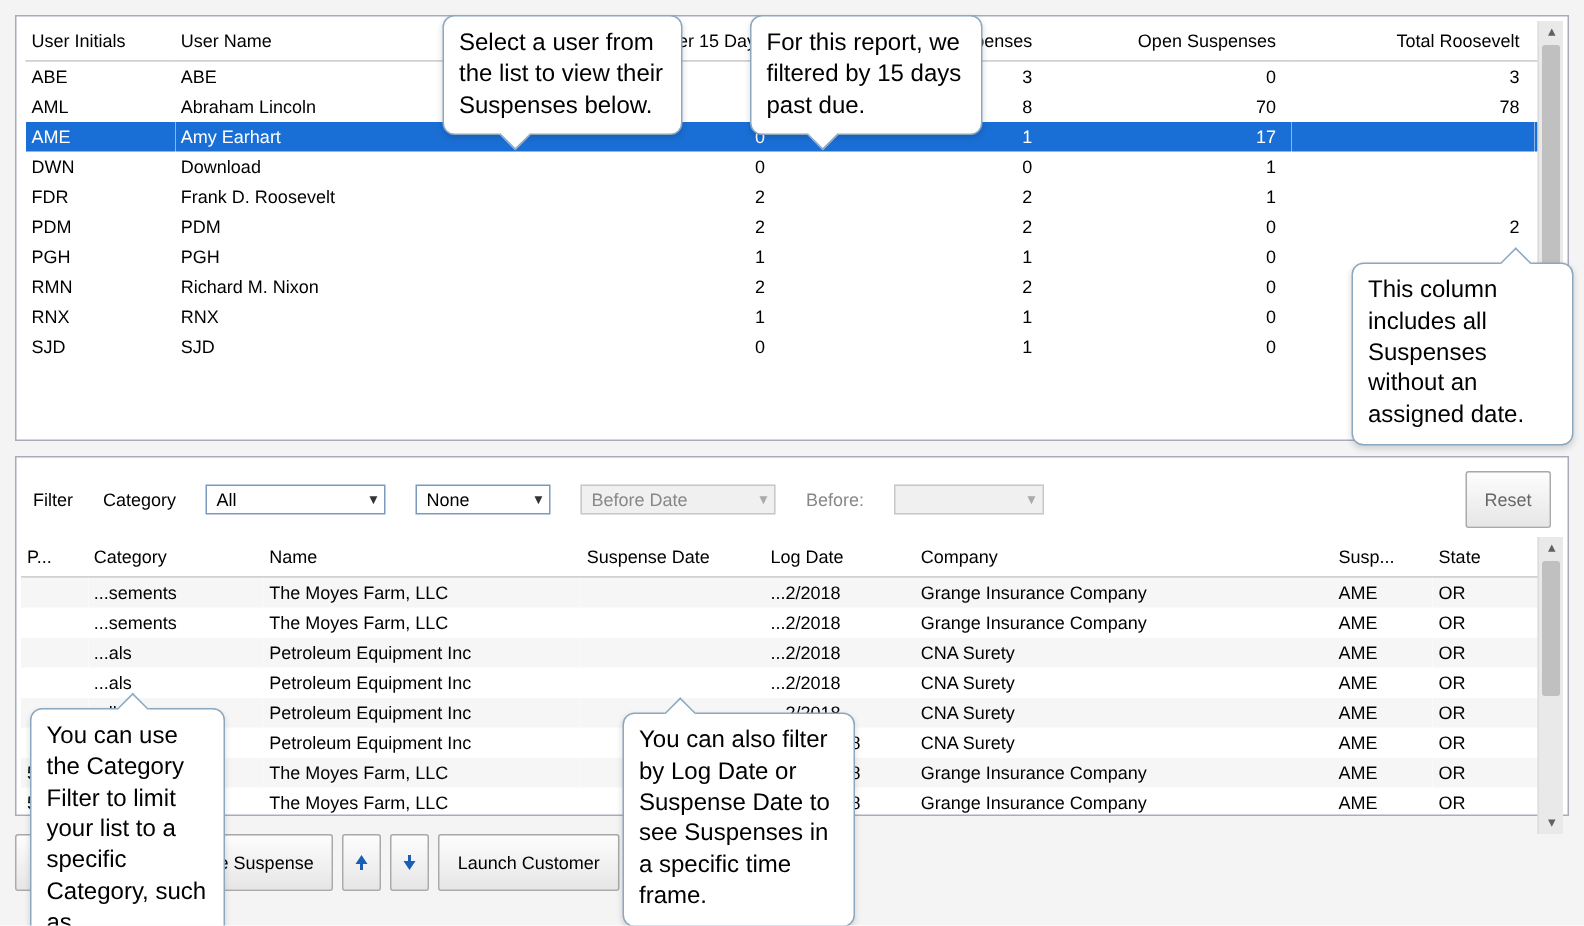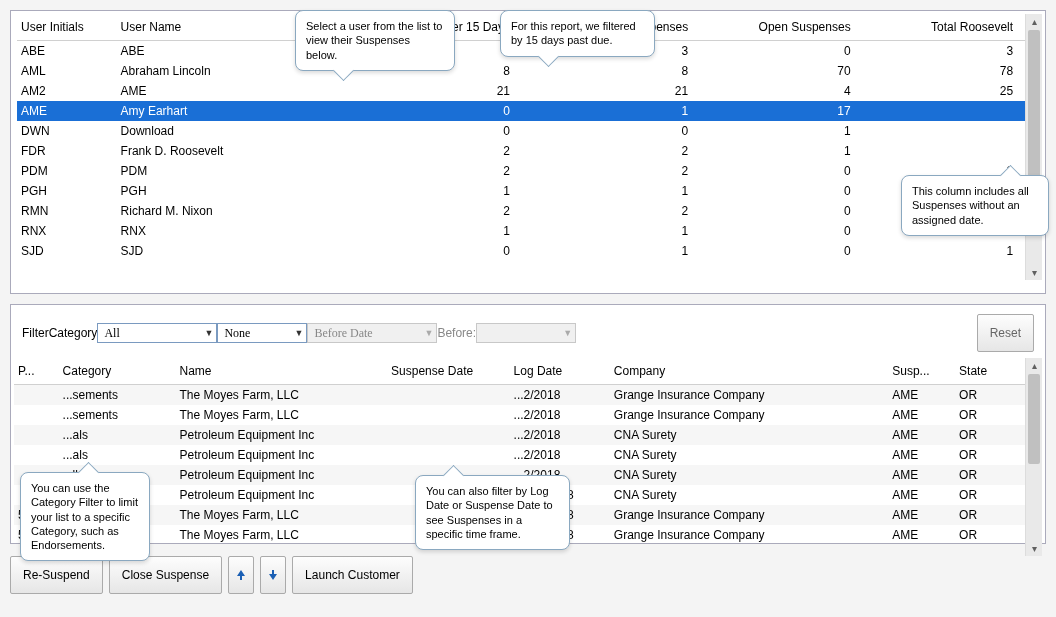--- a/index.html
+++ b/index.html
@@ -1,20 +1,20 @@
 <!DOCTYPE html>
 <html><head>
 <meta charset="utf-8">
 <style>
   * { box-sizing: border-box; }
   html, body { margin: 0; padding: 0; font-family: "Segoe UI", Tahoma, sans-serif; font-size: 12px; color: #000; background: #fff; }
   .app { width: 1056px; height: 617px; position: relative; padding: 10px; background: #f4f4f4; }
   .callout {
     position: absolute; background: #fff; border: 1px solid #8aa8c0; border-radius: 8px;
-    padding: 8px 10px; box-shadow: 0 2px 4px rgba(0,0,0,0.15); z-index: 50; font-size: 11px; line-height: 1.3;
+    padding: 8px 10px; box-shadow: 0 2px 4px rgba(0,0,0,0.15); z-index: 50; font-size: 16px; line-height: 1.3;
   }
   .callout::after {
     content: ""; position: absolute; width: 14px; height: 14px; background: #fff;
     border-right: 1px solid #8aa8c0; border-bottom: 1px solid #8aa8c0; transform: rotate(45deg);
   }
   .callout.tl::after { bottom: -8px; left: 40px; }
   .callout.tr::after { bottom: -8px; left: 40px; }
   .callout.rt::after { left: -8px; top: 30px; transform: rotate(135deg); }
   .callout.lb::after { right: -8px; top: 30px; transform: rotate(-45deg); }
   .callout.mb::after { bottom: -8px; left: 40px; }
@@ -37,25 +37,25 @@
   .grid td { padding: 3px 4px 3px 4px; border-bottom: 0; white-space: nowrap; overflow: hidden; text-overflow: ellipsis; }
   .grid td.num { text-align: right; padding-right: 10px; }
   .grid tr.selected td { background: #1a6fd6; color: #fff; }
   .scroll-y {
     width: 17px; background: #e9e9e9; position: absolute; top: 0; bottom: 0; right: 0;
     border-left: 1px solid #dcdcdc;
   }
   .scroll-thumb { position: absolute; left: 2px; right: 2px; top: 4px; height: 120px; background: #c0c0c0; border-radius: 2px; }
   .scroll-arrow { position: absolute; left: 3px; width: 11px; height: 11px; font-size: 10px; color: #606060; text-align: center; line-height: 11px; cursor: pointer; }
 
-  .filter-bar { display: flex; align-items: center; gap: 0; padding: 6px 8px; }
+  .filter-bar { display: flex; align-items: center; gap: 20px; padding: 6px 8px; }
   .label { font-size: 12px; }
   .combo {
     display: inline-flex; align-items: center; justify-content: space-between; height: 20px;
-    border: 1px solid #7a9ac0; background: #fff; font-size: 12px; padding: 0 3px 0 6px; min-width: 88px; font-family: Liberation Serif, serif;
+    border: 1px solid #7a9ac0; background: #fff; font-size: 12px; padding: 0 3px 0 6px; min-width: 88px;
   }
   .combo.disabled { background: #f0f0f0; color: #888; border-color: #c8c8c8; }
   .combo .chev { font-size: 9px; color: #333; margin-left: 8px; }
   .combo.disabled .chev { color: #aaa; }
   .btn {
     display: inline-flex; align-items: center; justify-content: center; height: 38px; padding: 0 12px;
     background: linear-gradient(#fdfdfd,#e6e6e6); border: 1px solid #aaa; border-radius: 2px; font-size: 12px; cursor: pointer;
   }
   .btn.icon { width: 26px; padding: 0; }
   .btn.icon svg { width: 12px; height: 12px; }
@@ -130,29 +130,20 @@
               <td class="num">3</td>
               <td></td>
             </tr>
             <tr>
               <td>AML</td>
               <td>Abraham Lincoln</td>
               <td class="num">8</td>
               <td class="num">8</td>
               <td class="num">70</td>
               <td class="num">78</td>
-              <td></td>
-            </tr>
-            <tr>
-              <td>AM2</td>
-              <td>AME</td>
-              <td class="num">21</td>
-              <td class="num">21</td>
-              <td class="num">4</td>
-              <td class="num">25</td>
               <td></td>
             </tr>
             <tr class="selected">
               <td>AME</td>
               <td>Amy Earhart</td>
               <td class="num">0</td>
               <td class="num">1</td>
               <td class="num">17</td>
               <td class="num"></td>
               <td></td>

